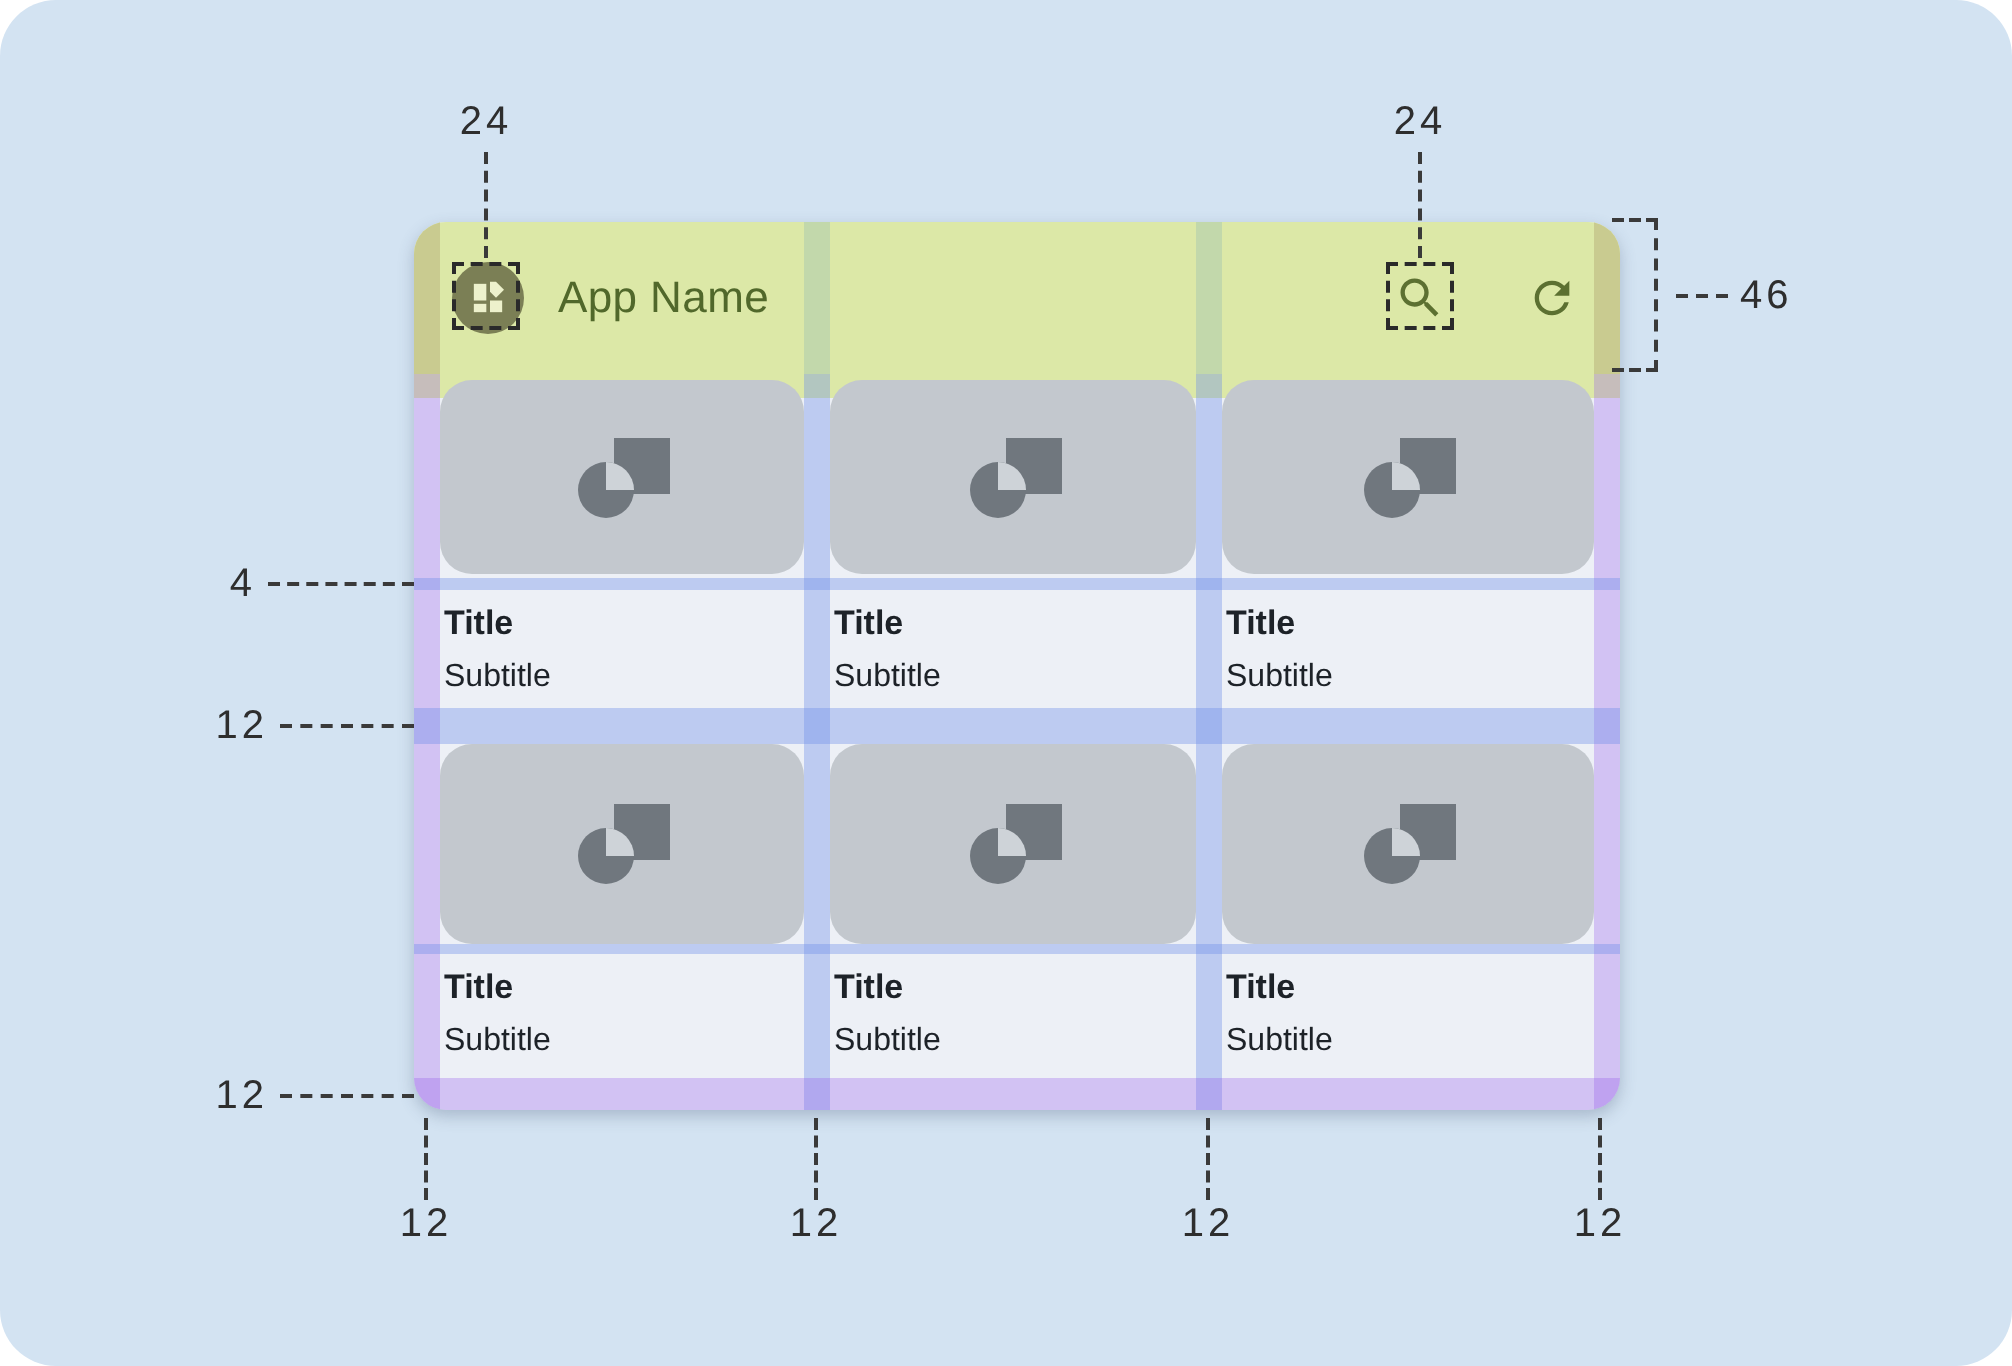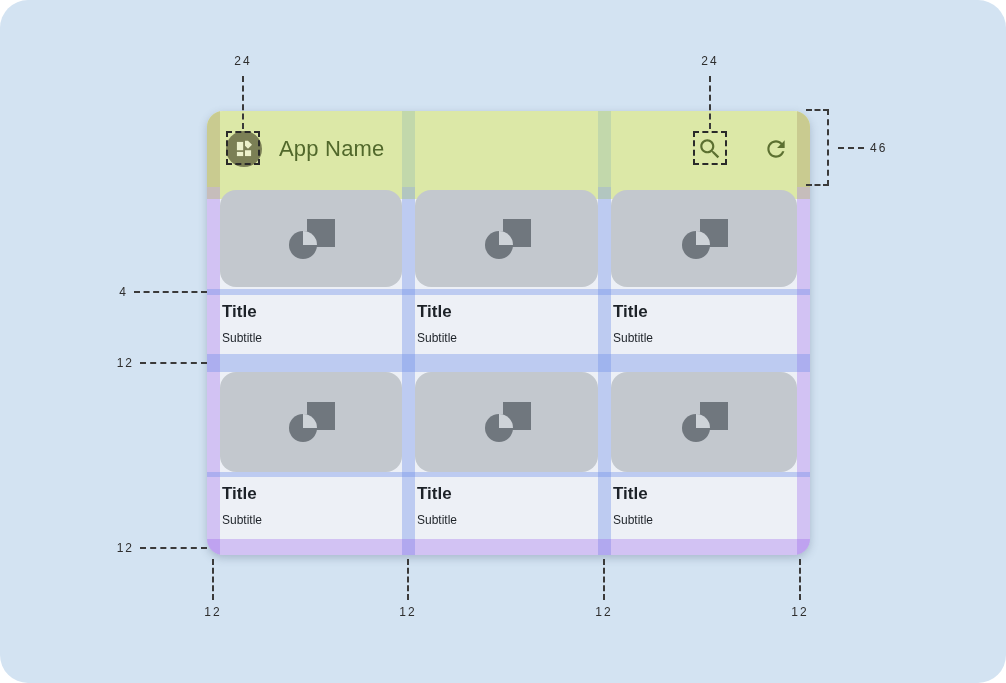--- a/index.html
+++ b/index.html
@@ -33,40 +33,40 @@
        display:flex;align-items:center;justify-content:center}
   .row1.img{top:79px;height:97px}
   .row2.img{top:261px;height:100px}
   .txt{position:absolute;padding:3px 0 0 2px}
   .row1.txt{top:184px;height:59px}
   .row2.txt{top:366px;height:62px}
   .col1{left:13px;width:182px}
   .col2{left:208px;width:183px}
   .col3{left:404px;width:186px}
   .card-title{font-size:17px;font-weight:bold;line-height:27px;color:var(--text_dark)}
-  .card-subtitle{font-size:12px;line-height:27px;color:var(--text_dark)}
+  .card-subtitle{font-size:16px;line-height:27px;color:var(--text_dark)}
 
   
   .ov{position:absolute;pointer-events:none}
   .gutter{top:76px;height:368px;width:13px;background:var(--gutter_blue)}
   .gutter.g1{left:195px}.gutter.g2{left:391px}
   .gutter-bar{top:0;height:76px;width:13px;background:var(--gutter_on_bar)}
   .gutter-bar.g1{left:195px}.gutter-bar.g2{left:391px}
   .marginv{top:76px;height:368px;width:13px;background:var(--margin_purple)}
   .marginv.ml{left:0}.marginv.mr{left:590px}
   .margin-bar{top:0;height:76px;width:13px;background:var(--margin_on_bar)}
   .margin-bar.ml{left:0}.margin-bar.mr{left:590px}
   .hstrip{left:0;width:603px;background:var(--gutter_blue)}
   .h4a{top:178px;height:6px}
   .h12{top:243px;height:18px}
   .h4b{top:361px;height:5px}
   .hbottom{left:0;width:603px;top:428px;height:16px;background:var(--margin_purple)}
 
   
-  .lbl{position:absolute;font-size:12px;line-height:19px;color:var(--annotation);letter-spacing:2px}
+  .lbl{position:absolute;font-size:20px;line-height:19px;color:var(--annotation);letter-spacing:2px}
   .lbl.r{text-align:right}
   .lbl.c{text-align:center}
   .dash-h{position:absolute;height:0;border-top:2px dashed #3a3a3a}
   .dash-v{position:absolute;width:0;border-left:2px dashed #3a3a3a}
   .dash-box{position:absolute;width:34px;height:34px;border:2px dashed #2a2a2a}
 </style>
 </head>
 <body>
 
 <div class="page">

